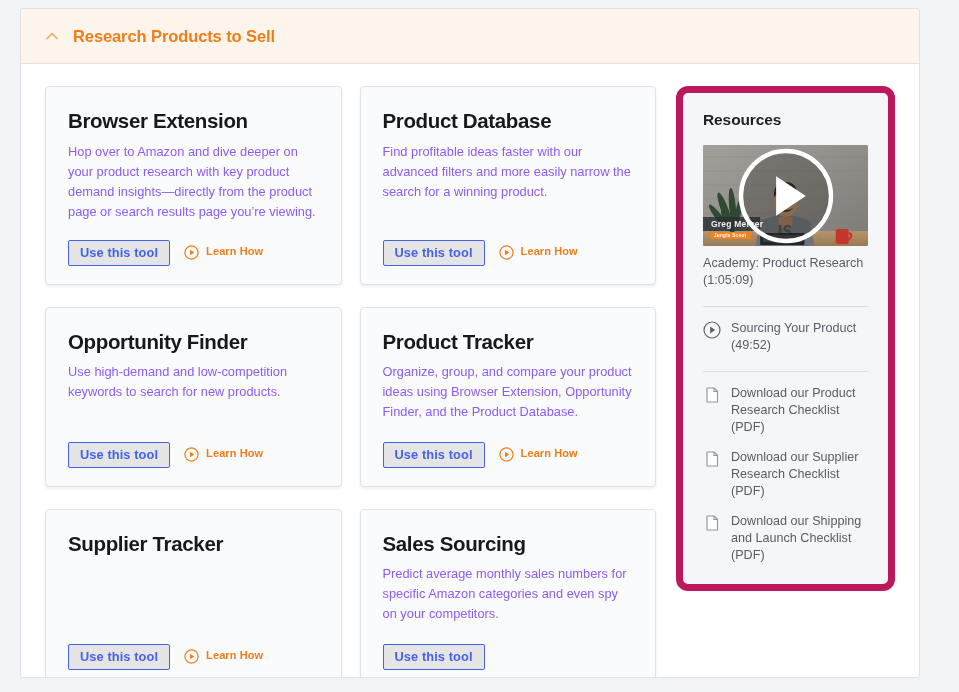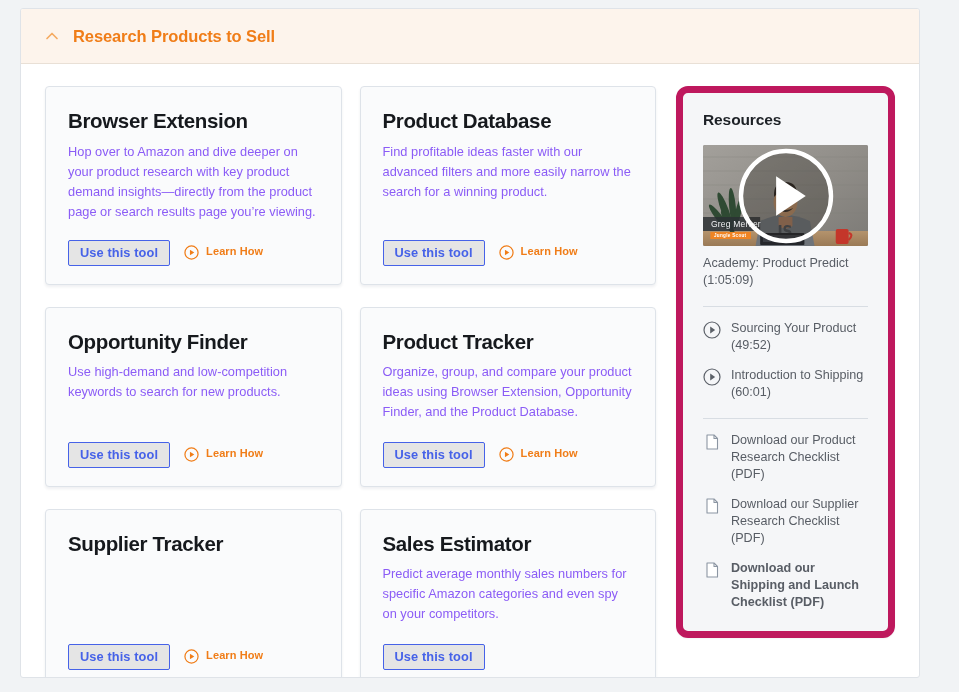--- a/index.html
+++ b/index.html
@@ -185,21 +185,21 @@
   }
 
   .res-item {
     display: flex;
     align-items: flex-start;
     gap: 10px;
     margin-bottom: 13px;
     cursor: pointer;
     text-decoration: none;
   }
-  .res-item:last-child { margin-bottom: 0; font-weight: bold; }
+  .res-item:last-child { margin-bottom: 0; }
   .res-ic { flex: 0 0 18px; width: 18px; height: 18px; margin-top: 1px; display:block; }
   .res-text {
     font-size: 12.6px;
     line-height: 17px;
     color: #585d65;
   }
 </style>
 </head>
 <body>
 
@@ -287,21 +287,21 @@
               <svg class="play-ic" viewBox="0 0 16 16" aria-hidden="true">
                 <circle cx="8" cy="8" r="7" fill="none" stroke="#f07d18" stroke-width="1.3"></circle>
                 <path d="M6.3 5 L11 8 L6.3 11 Z" fill="#f07d18"></path>
               </svg>
               <span>Learn How</span>
             </a>
           </div>
         </div>
 
         <div class="tool-card">
-          <h2 class="tool-title">Sales Estimator</h2>
+          <h2 class="tool-title">Sales Sourcing</h2>
           <p class="tool-desc">Predict average monthly sales numbers for specific Amazon categories and even spy on your competitors.</p>
           <div class="tool-actions">
             <button class="btn-outline">Use this tool</button>
           </div>
         </div>
 
       </div>
 
       <aside class="resources">
         <h3 class="res-title">Resources</h3>
@@ -354,43 +354,36 @@
             <rect x="144" y="84" width="14" height="15" rx="2" fill="#c4362a"></rect>
             <path d="M158 88 q6 1.5 0 7" fill="none" stroke="#c4362a" stroke-width="2.2"></path>
 
             <rect x="0" y="72" width="62" height="14" fill="#2b2f33" opacity="0.82"></rect>
             <rect x="8" y="87" width="44" height="7" fill="#ef8423"></rect>
           </svg>
           <svg style="position:absolute;left:50%;top:50%;transform:translate(-50%,-50%);" width="46" height="46" viewBox="0 0 46 46" aria-hidden="true">
             <circle cx="23" cy="23" r="20.5" fill="rgba(40,35,30,0.30)" stroke="#ffffff" stroke-width="2"></circle>
             <path d="M18.5 14 L32 23 L18.5 32 Z" fill="#ffffff"></path>
           </svg>
-          <span style="position:absolute;left:8px;top:74px;color:#f0f1f2;font-size:8.5px;font-weight:normal;letter-spacing:0.2px;">Greg Mercer</span>
+          <span style="position:absolute;left:8px;top:74px;color:#f0f1f2;font-size:8.5px;font-weight:bold;letter-spacing:0.2px;">Greg Mercer</span>
           <span style="position:absolute;left:11px;top:88px;color:#ffffff;font-size:4.6px;font-weight:bold;letter-spacing:0.3px;">Jungle Scout</span>
         </div>
 
-        <p class="thumb-caption">Academy: Product Predict (1:05:09)</p>
+        <p class="thumb-caption">Academy: Product Research (1:05:09)</p>
 
         <div class="res-divider"></div>
 
         <a class="res-item">
           <svg class="res-ic" viewBox="0 0 18 18" aria-hidden="true">
             <circle cx="9" cy="9" r="8" fill="none" stroke="#5c6169" stroke-width="1.2"></circle>
             <path d="M7.2 5.6 L12.2 9 L7.2 12.4 Z" fill="#5c6169"></path>
           </svg>
           <span class="res-text">Sourcing Your Product (49:52)</span>
         </a>
 
-        <a class="res-item">
-          <svg class="res-ic" viewBox="0 0 18 18" aria-hidden="true">
-            <circle cx="9" cy="9" r="8" fill="none" stroke="#5c6169" stroke-width="1.2"></circle>
-            <path d="M7.2 5.6 L12.2 9 L7.2 12.4 Z" fill="#5c6169"></path>
-          </svg>
-          <span class="res-text">Introduction to Shipping (60:01)</span>
-        </a>
 
         <div class="res-divider"></div>
 
         <a class="res-item">
           <svg class="res-ic" viewBox="0 0 18 18" aria-hidden="true">
             <path d="M4 2 H11 L14.5 5.5 V16 H4 Z" fill="#ffffff" stroke="#8c96a3" stroke-width="1.1" stroke-linejoin="round"></path>
             <path d="M11 2 V5.5 H14.5" fill="none" stroke="#8c96a3" stroke-width="1.1" stroke-linejoin="round"></path>
           </svg>
           <span class="res-text">Download our Product Research Checklist (PDF)</span>
         </a>

